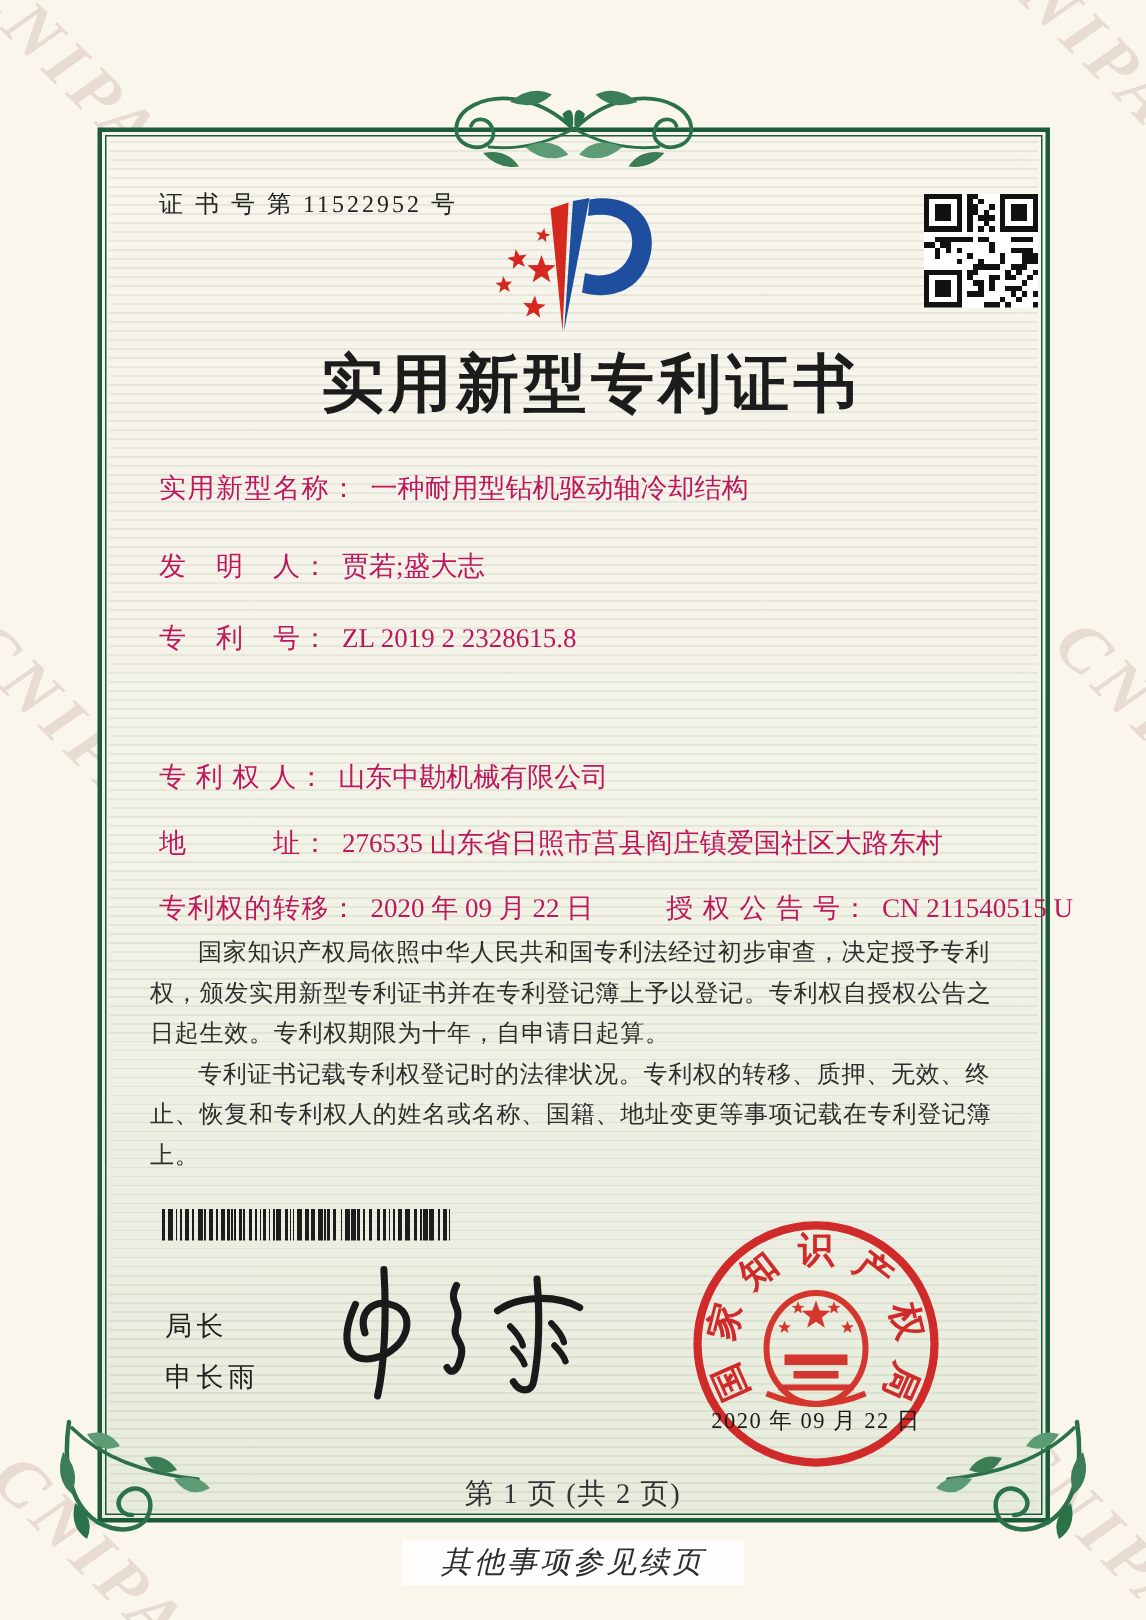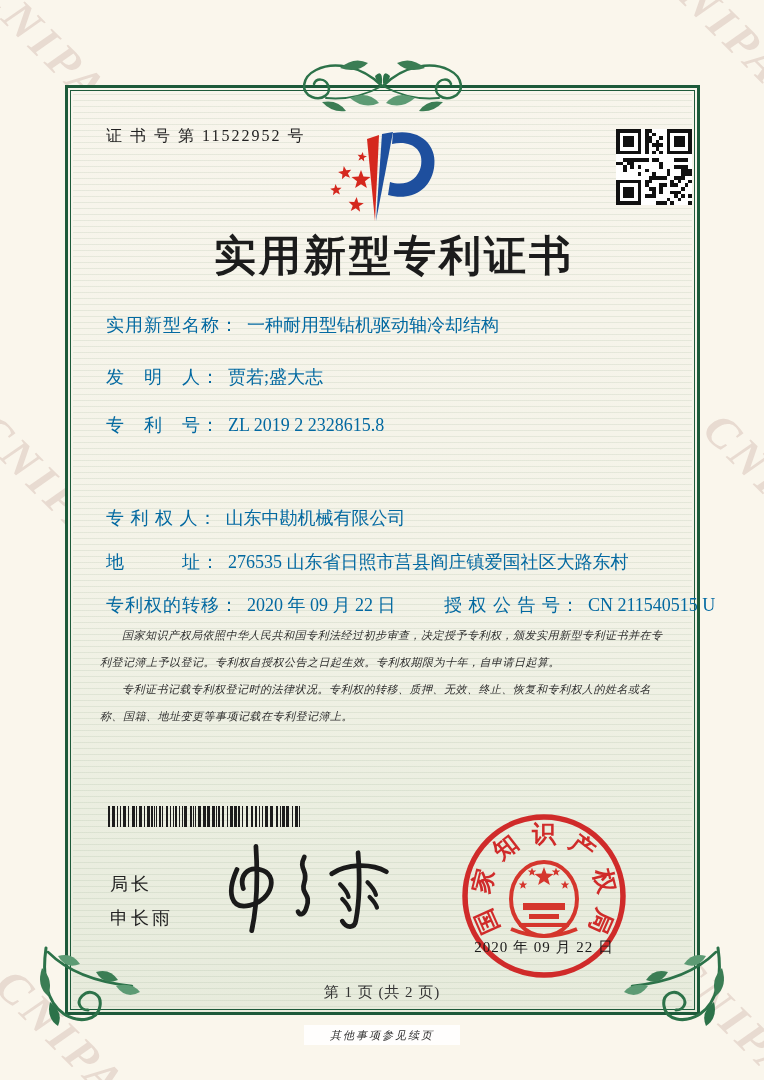--- a/index.html
+++ b/index.html
@@ -42,47 +42,47 @@
     position:absolute; left:106px; top:126px; z-index:5;
     font-size:16px; letter-spacing:2px; color:#222;
   }
   .logo{position:absolute; left:318px; top:122px; z-index:5;}
   .qr{position:absolute; left:616px; top:129px; z-index:5;}
   .title{
     position:absolute; left:0; top:228px; width:764px; text-align:center; z-index:5;
     font-size:42px; font-weight:bold; letter-spacing:3px; color:#1c1c1c;padding-left:12px;
   }
   .frow{
-    position:absolute; left:106px; z-index:5; font-size:18px; color:#0369a1;
+    position:absolute; left:106px; z-index:5; font-size:18px; color:#be185d;
     white-space:nowrap;
   }
   .frow .lab{letter-spacing:1px;}
   .frow .val{margin-left:8px;}
   .grant2{position:absolute; left:338px; top:0;text-align:center;}
   .paras{
     position:absolute; left:100px; top:622px; width:566px; z-index:5;
-    font-size:11px; line-height:27px; color:#2e2e2e; font-style:italic;
+    font-size:16px; line-height:27px; color:#2e2e2e; 
     letter-spacing:0.5px;
   }
   .paras p{margin:0; text-indent:2em;}
   .barcode{position:absolute; left:108px; top:806px; z-index:5;}
   .official{position:absolute; left:110px; z-index:5; font-size:18px; letter-spacing:3px; color:#222;text-align:center;}
   .sig{position:absolute; left:205px; top:838px; z-index:6;}
   .seal{position:absolute; left:459px; top:811px; z-index:6; opacity:.94;}
   .seal-date{
     position:absolute; left:459px; top:938px; width:170px; text-align:center; z-index:7;
     font-size:15px; color:#1a1a1a; letter-spacing:1px; white-space:nowrap;
   }
   .page-info{
     position:absolute; left:0; top:983px; width:764px; text-align:center; z-index:5;
-    font-size:15px; color:#333; letter-spacing:1px;
+    font-size:19px; color:#333; letter-spacing:1px;
   }
   .cont-note{
     position:absolute; left:0; top:1028px; width:764px; text-align:center; z-index:5;
-    font-size:11px; font-style:italic; letter-spacing:2px; color:#2e2e2e;
+    font-size:20px; font-style:italic; letter-spacing:2px; color:#2e2e2e;
   }
   .cont-note span{background:rgba(255,255,255,0.9); padding:4px 26px;}
 </style>
 </head>
 <body>
 
 <div class="page">
 
   <div class="wm" style="left:-38px;top:14px">CNIPA</div>
   <div class="wm" style="left:640px;top:-6px">CNIPA</div>

